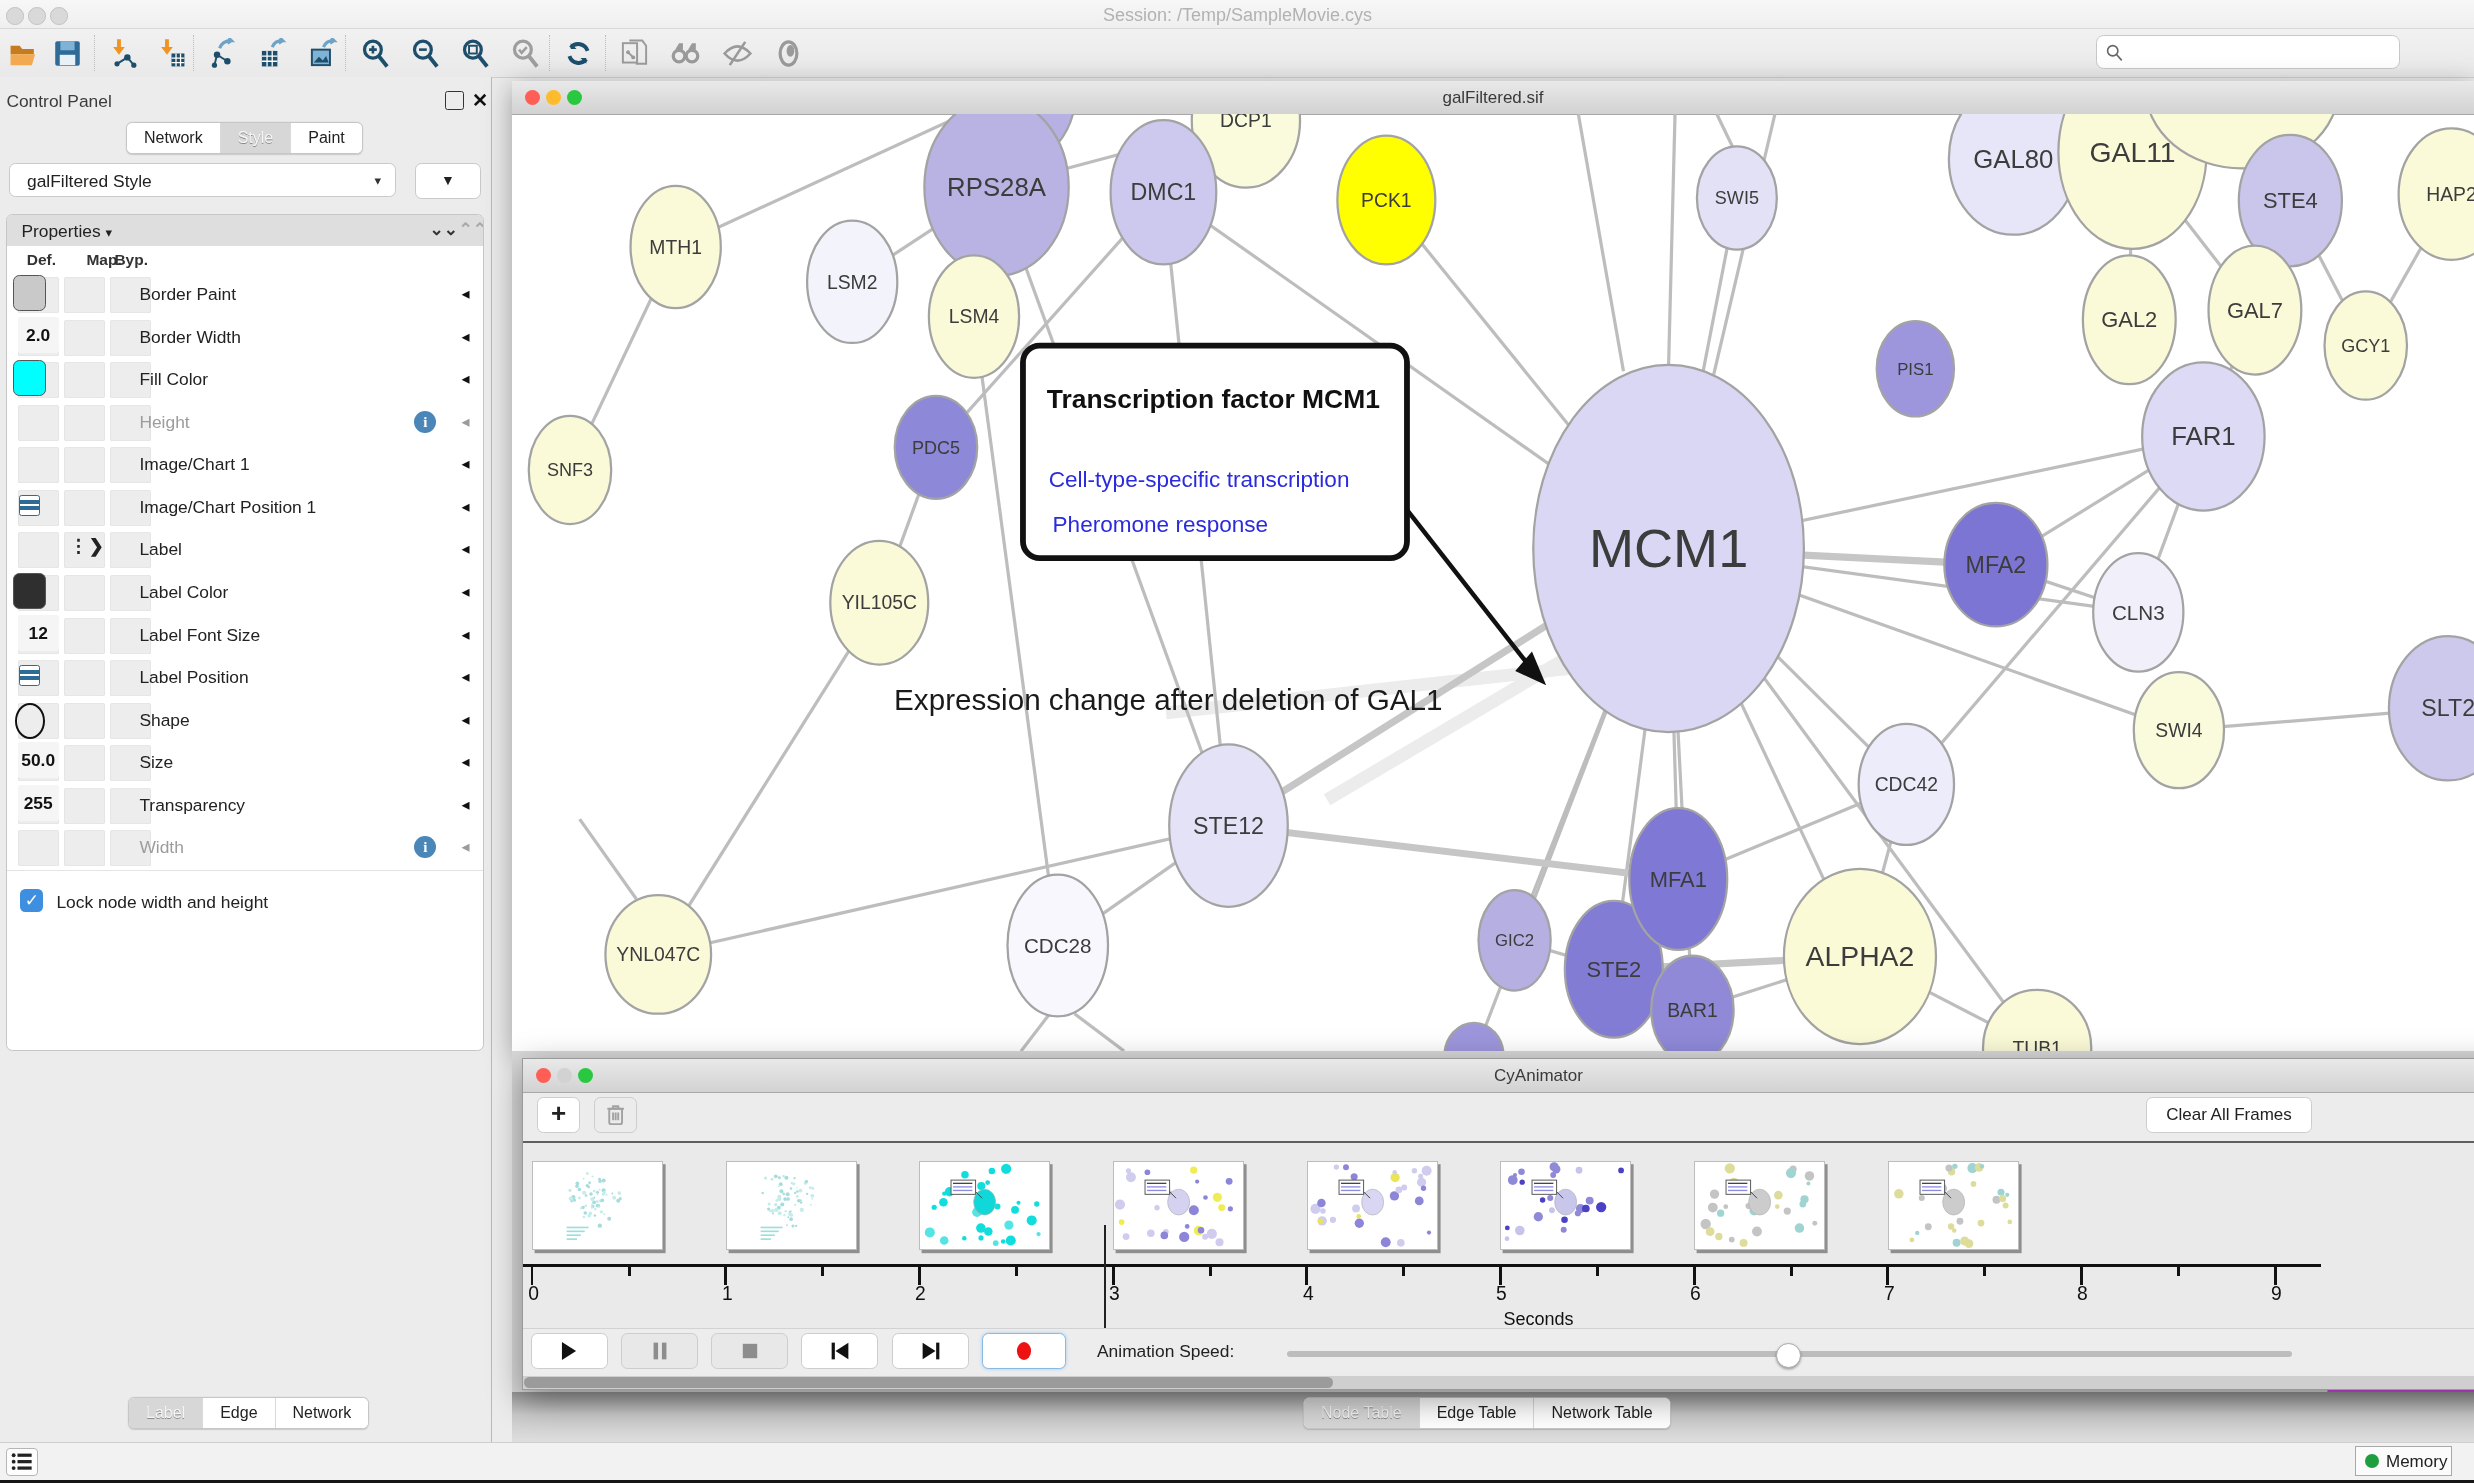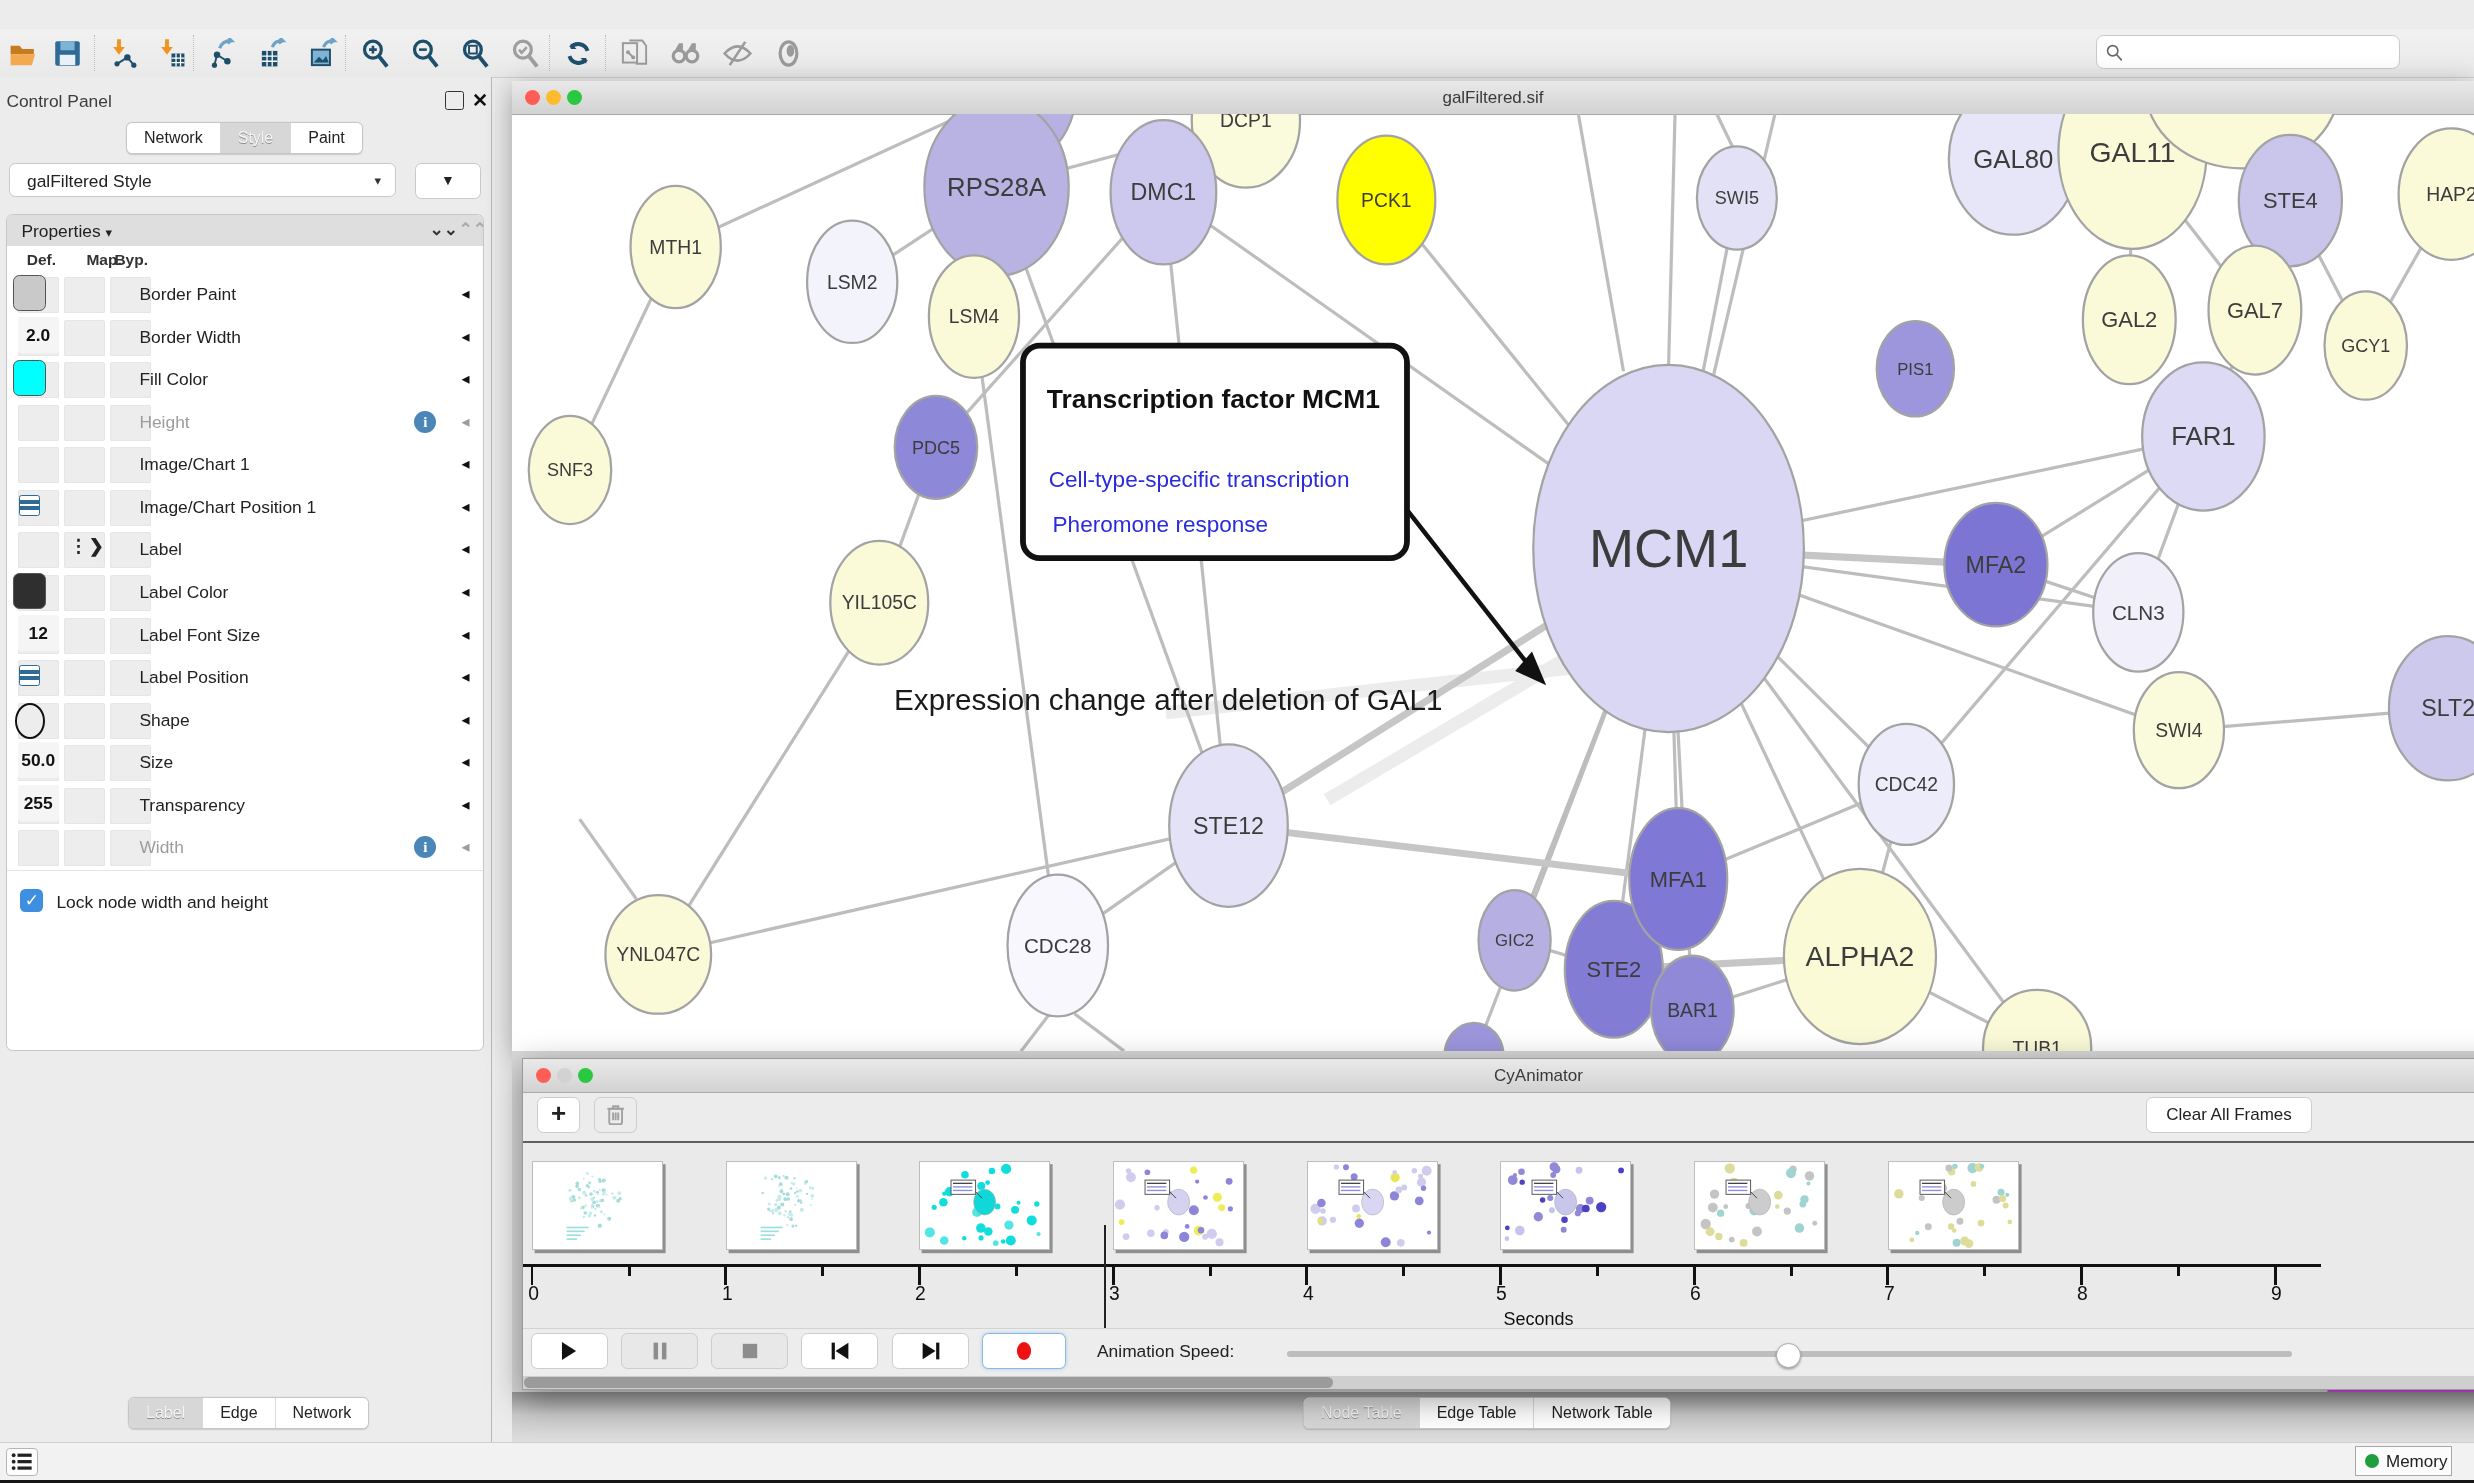--- a/index.html
+++ b/index.html
@@ -92,20 +92,26 @@
   .memdot{position:absolute;left:9px;top:7px;width:14px;height:14px;border-radius:50%;background:#1e9e3e;}
   .memlab{position:absolute;left:30px;top:5.2px;font-size:17px;color:#222;}
   .blackstrip{position:absolute;left:0;top:1480px;width:2475px;height:3.9px;background:#161616;}
   text{font-family:"Liberation Sans",sans-serif;}
 </style>
 </head>
 <body>
 
 <div id="app">
 
+  <div class="titlebar">
+    <div class="tl-dot" style="left:6.4px;background:#d9d9d9;border:0.6px solid #c2c2c2;"></div>
+    <div class="tl-dot" style="left:28px;background:#d9d9d9;border:0.6px solid #c2c2c2;"></div>
+    <div class="tl-dot" style="left:50px;background:#d9d9d9;border:0.6px solid #c2c2c2;"></div>
+    <div class="session-title">Session: /Temp/SampleMovie.cys</div>
+  </div>
 
   <div class="toolbar">
     <svg class="tb-icon" style="left:7.7px" viewBox="0 0 48 48">
         <path d="M4 12 h14 l4 5 h18 v8 H4z" fill="#c77a1e"></path>
         <path d="M4 25 h38 l-5 17 H4z" fill="#f2a94f"></path>
       </svg>
     <svg class="tb-icon" style="left:52px" viewBox="0 0 48 48">
         <rect x="5" y="5" width="38" height="38" rx="3" fill="#2e6b96"></rect>
         <rect x="13" y="5" width="22" height="14" fill="#7fb3d5"></rect>
         <rect x="12" y="26" width="24" height="16" fill="#e8f1f7"></rect>

